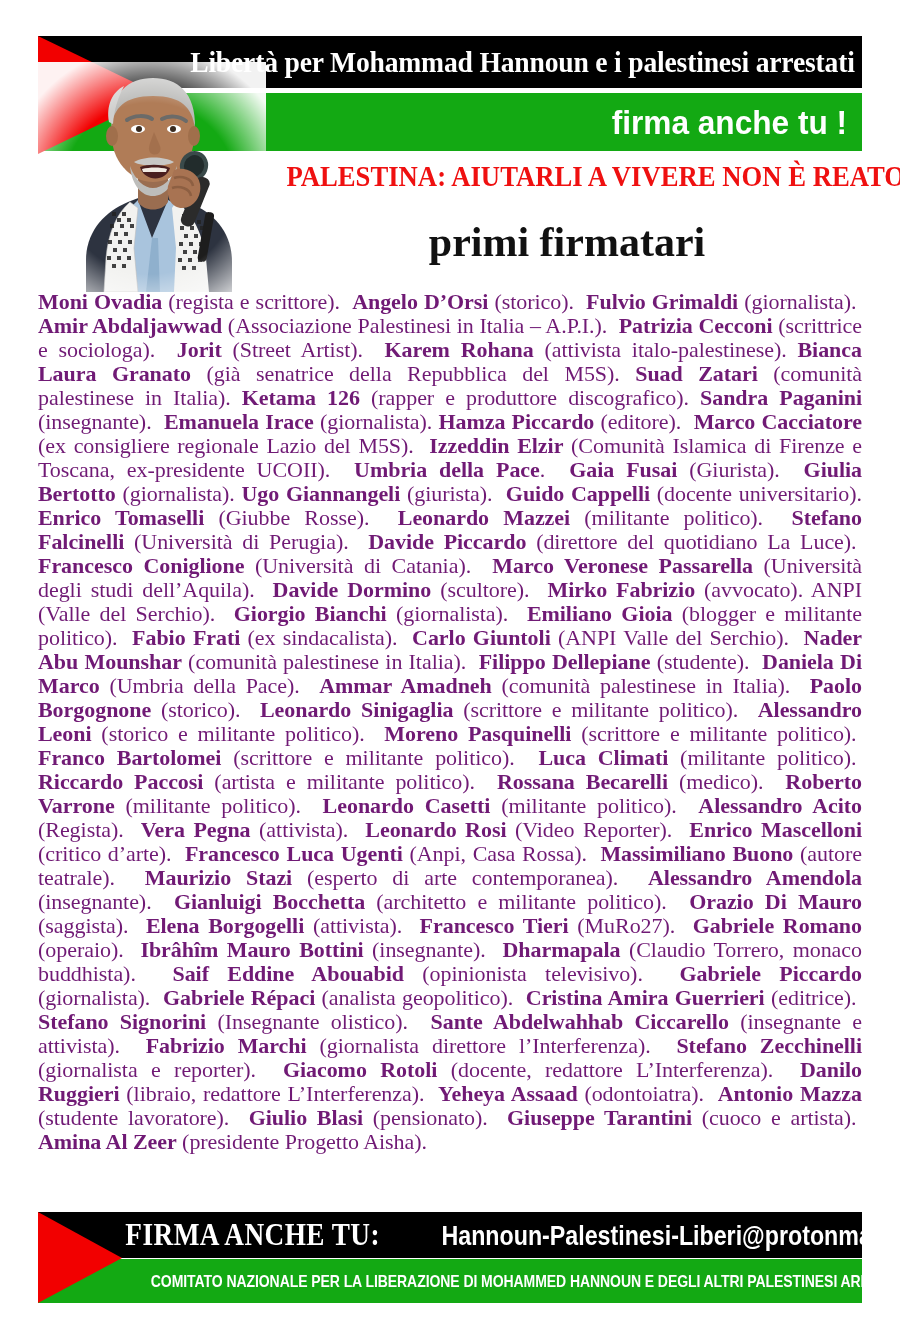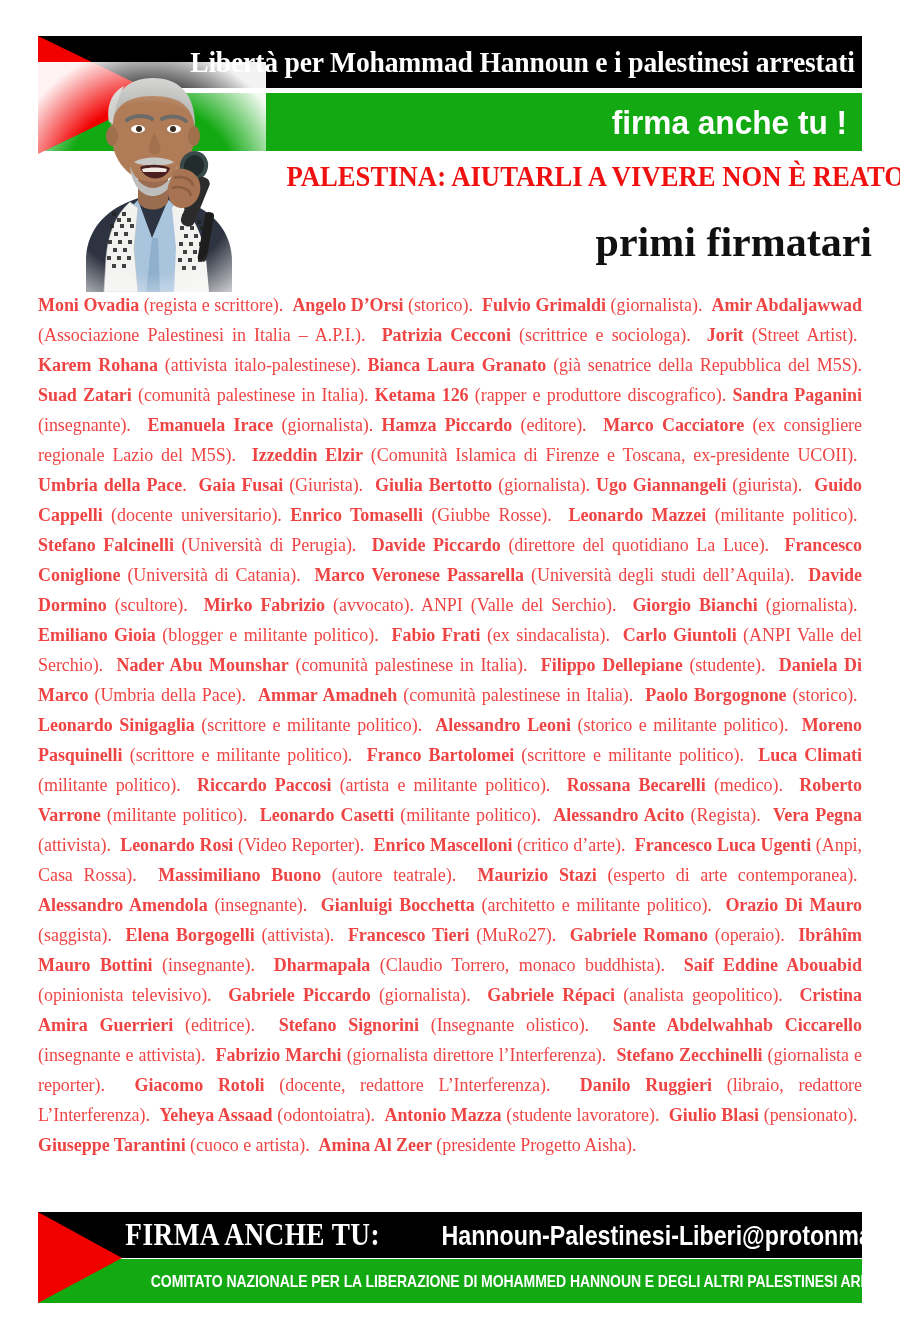--- a/index.html
+++ b/index.html
@@ -111,42 +111,42 @@
     transform: scaleX(0.92);
     transform-origin: center center;
     white-space: nowrap;
     z-index: 5;
   }
   .signatories-heading {
     position: absolute;
     left: 262px;
     top: 218px;
     width: 610px;
-    text-align: right;
+    text-align: center;
     color: #111111;
     font-family: "Liberation Serif", "DejaVu Serif", serif;
     font-weight: bold;
     font-size: 42px;
     white-space: nowrap;
     z-index: 5;
   }
 
   
   .signatories-body {
     position: absolute;
     left: 38px;
     top: 290px;
     width: 824px;
     font-family: "Liberation Serif", "DejaVu Serif", serif;
-    font-size: 18px;
-    line-height: 30px;
+    font-size: 22px;
+    line-height: 24px;
     text-align: justify;
     text-justify: inter-word;
     hyphens: auto;
-    color: #ef4444;
+    color: #701a75;
     letter-spacing: -0.05px;
   }
   .signatories-body b { font-weight: bold; }
 
   
   .footer {
     position: absolute;
     left: 38px;
     top: 1212px;
     width: 824px;

